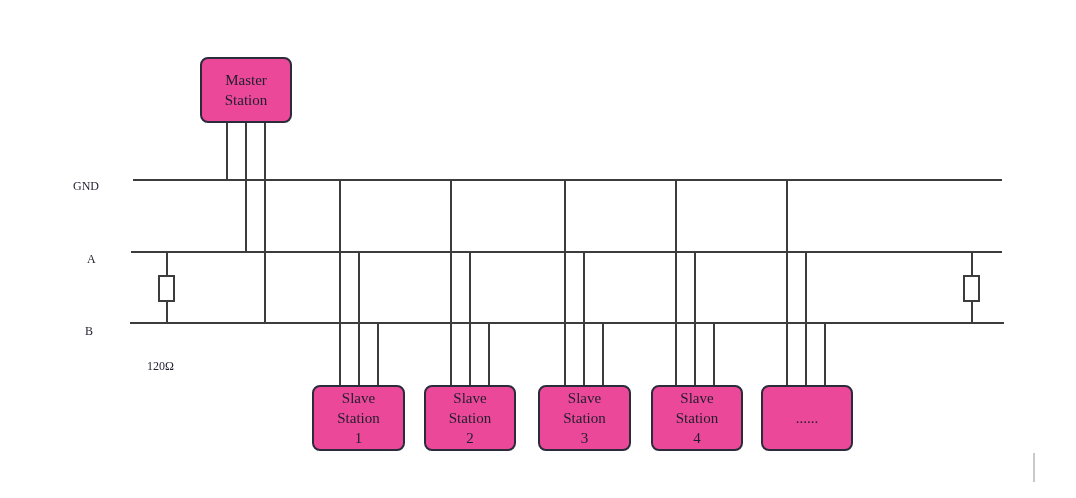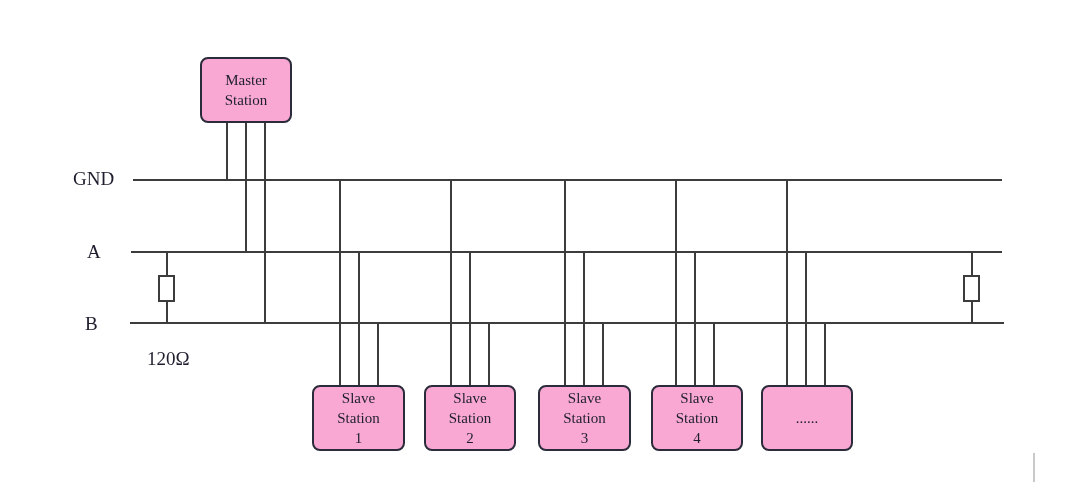--- a/index.html
+++ b/index.html
@@ -22,36 +22,37 @@
     background: #3c3c3c;
   }
   .vline {
     position: absolute;
     width: 2px;
     background: #3c3c3c;
   }
   .station {
     position: absolute;
     box-sizing: border-box;
-    background: #f9a8d4;
+    background: #ec4899;
     border: 2px solid #2b2b3b;
     border-radius: 8px;
     display: flex;
     flex-direction: column;
     align-items: center;
     justify-content: center;
     text-align: center;
     font-size: 15px;
     line-height: 20px;
     z-index: 3;
   }
   .bus-label {
     position: absolute;
-    font-size: 19px;
+    font-size: 12px;
     line-height: 18px;
+    margin-top: 7px;
   }
   .resistor-body {
     position: absolute;
     box-sizing: border-box;
     width: 17px;
     height: 27px;
     background: #ffffff;
     border: 2px solid #3c3c3c;
     z-index: 2;
   }

